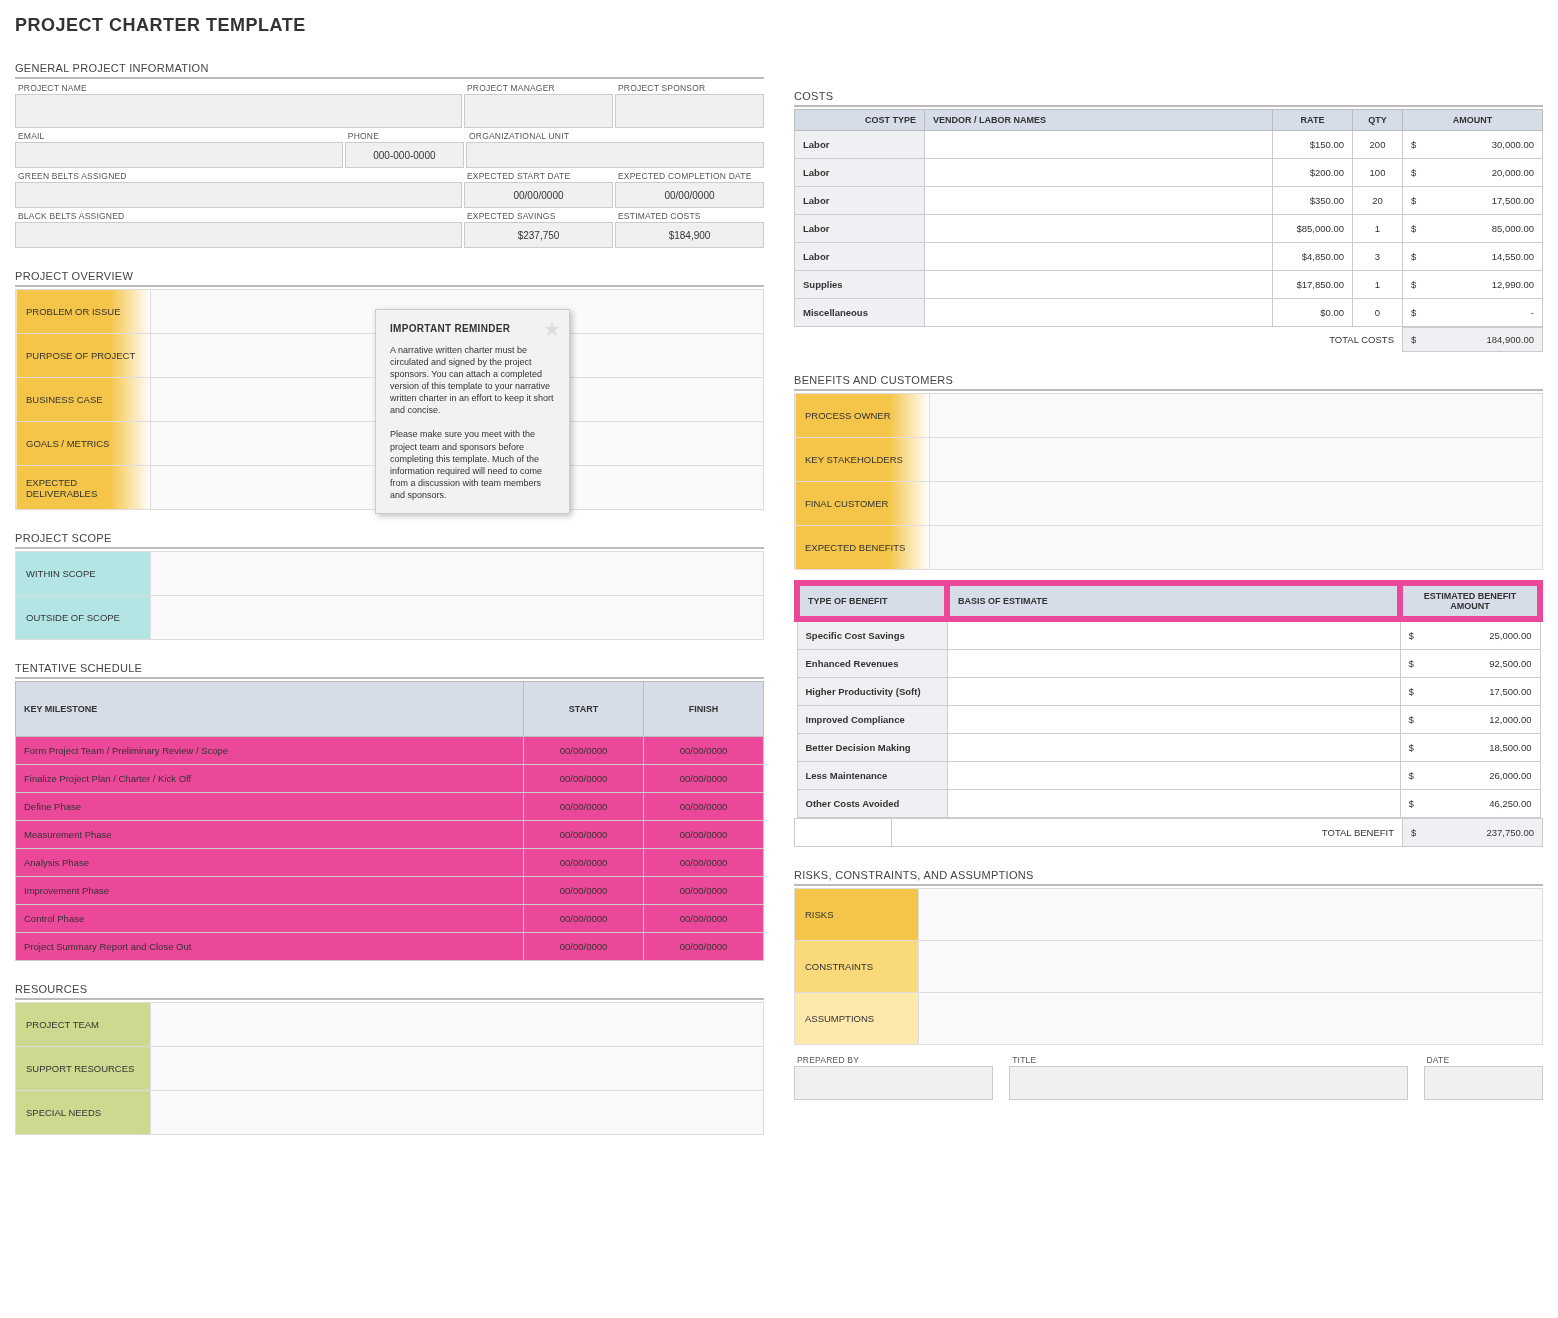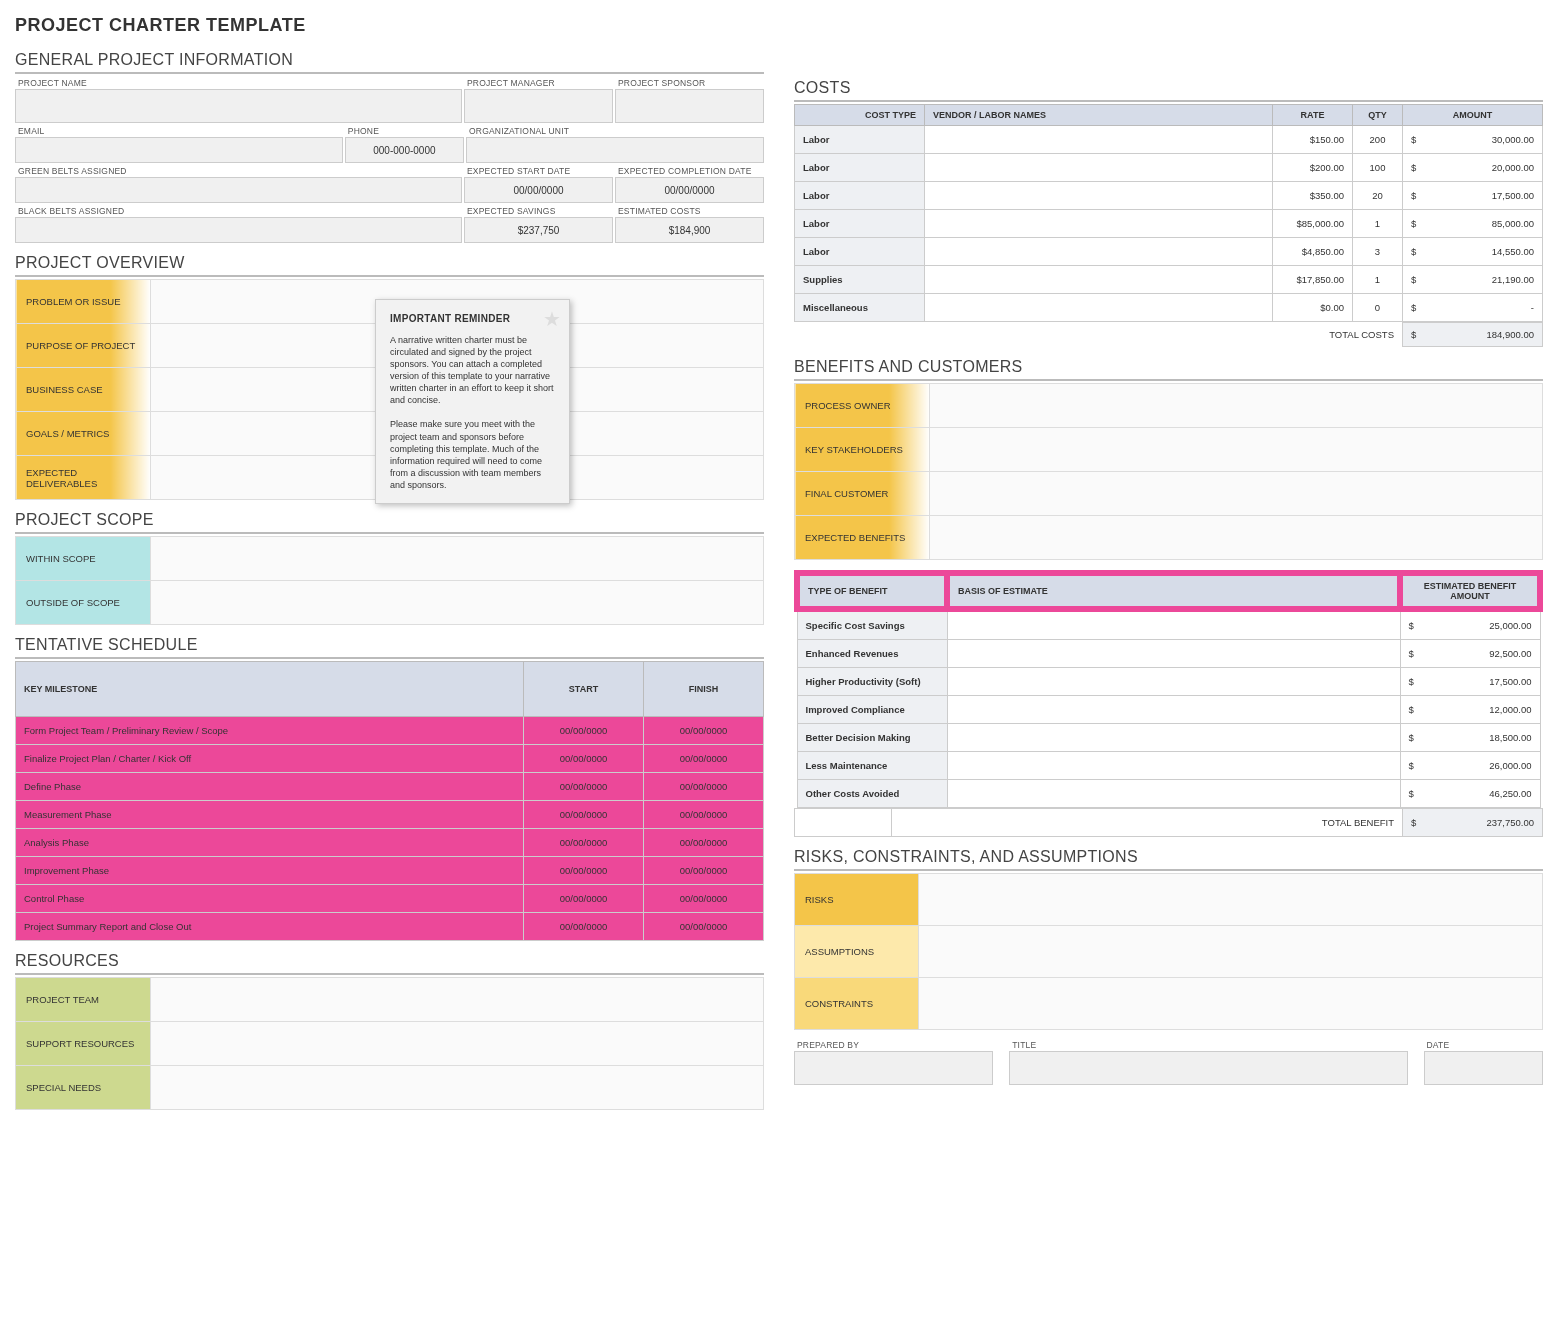--- a/index.html
+++ b/index.html
@@ -1,20 +1,20 @@
 <!DOCTYPE html>
 <html><head>
 <meta charset="utf-8">
 <style>
 *{box-sizing:border-box;margin:0;padding:0}
 body{font-family:Arial,Helvetica,sans-serif;font-size:10px;background:#fff;padding:15px;width:1558px;color:#333}
 .page{display:flex;gap:30px}
 .col{flex:1}
 h1{font-size:18px;font-weight:bold;color:#333;letter-spacing:.5px;margin-bottom:4px}
-h2{font-size:16px;font-weight:normal;color:#444;letter-spacing:.3px;margin-bottom:3px;margin-top:11px}
+h2{font-size:11px;font-weight:normal;color:#444;letter-spacing:.3px;margin-bottom:3px;margin-top:22px}
 .hr{height:2px;background:#bbb;margin-bottom:2px}
 table{border-collapse:collapse;width:100%}
 .info-row{display:flex;gap:2px;margin-bottom:1px}
 .info-cell{display:flex;flex-direction:column}
 .info-cell .lbl{font-size:8.5px;color:#555;padding:2px 3px 1px;letter-spacing:.2px}
 .info-cell .val{background:#f0f0f0;border:1px solid #ccc;padding:6px 8px;font-size:10px;min-height:26px;display:flex;align-items:center;justify-content:center}
 .info-cell .val.left{justify-content:flex-start}
 .info-cell .val.tall{min-height:34px}
 .overview-tbl td,.scope-tbl td,.res-tbl td,.ben-tbl td,.risk-tbl td{border:1px solid #ddd;padding:10px 10px;font-size:9.5px;vertical-align:middle}
 .overview-tbl .h{background:linear-gradient(90deg,#f4c549 0%,#f4c549 70%,#fff 100%);font-weight:normal;color:#333;width:135px;font-size:9.5px}
@@ -326,21 +326,21 @@
             </td>
           </tr>
           <tr>
             <td class="lcol">Supplies</td>
             <td></td>
             <td class="r">$17,850.00</td>
             <td class="c">1</td>
             <td class="amt">
               <div class="amt-cell">
                 <span>$</span>
-                <span>21,190.00</span>
+                <span>12,990.00</span>
               </div>
             </td>
           </tr>
           <tr>
             <td class="lcol">Miscellaneous</td>
             <td></td>
             <td class="r">$0.00</td>
             <td class="c">0</td>
             <td class="amt">
               <div class="amt-cell">
@@ -490,25 +490,25 @@
 
 <h2>RISKS, CONSTRAINTS, AND ASSUMPTIONS</h2>
 <div class="hr"></div>
 <table class="risk-tbl">
 <tbody>
           <tr>
             <td class="h r1">RISKS</td>
             <td></td>
           </tr>
 <tr>
+            <td class="h r2">CONSTRAINTS</td>
+            <td></td>
+          </tr>
+<tr>
             <td class="h r3">ASSUMPTIONS</td>
-            <td></td>
-          </tr>
-<tr>
-            <td class="h r2">CONSTRAINTS</td>
             <td></td>
           </tr>
 </tbody>
       </table>
 
 <div style="height:8px"></div>
 <div class="sig-row">
   <div class="info-cell">
           <div class="lbl">PREPARED BY</div>
           <div class="val left tall"></div>

